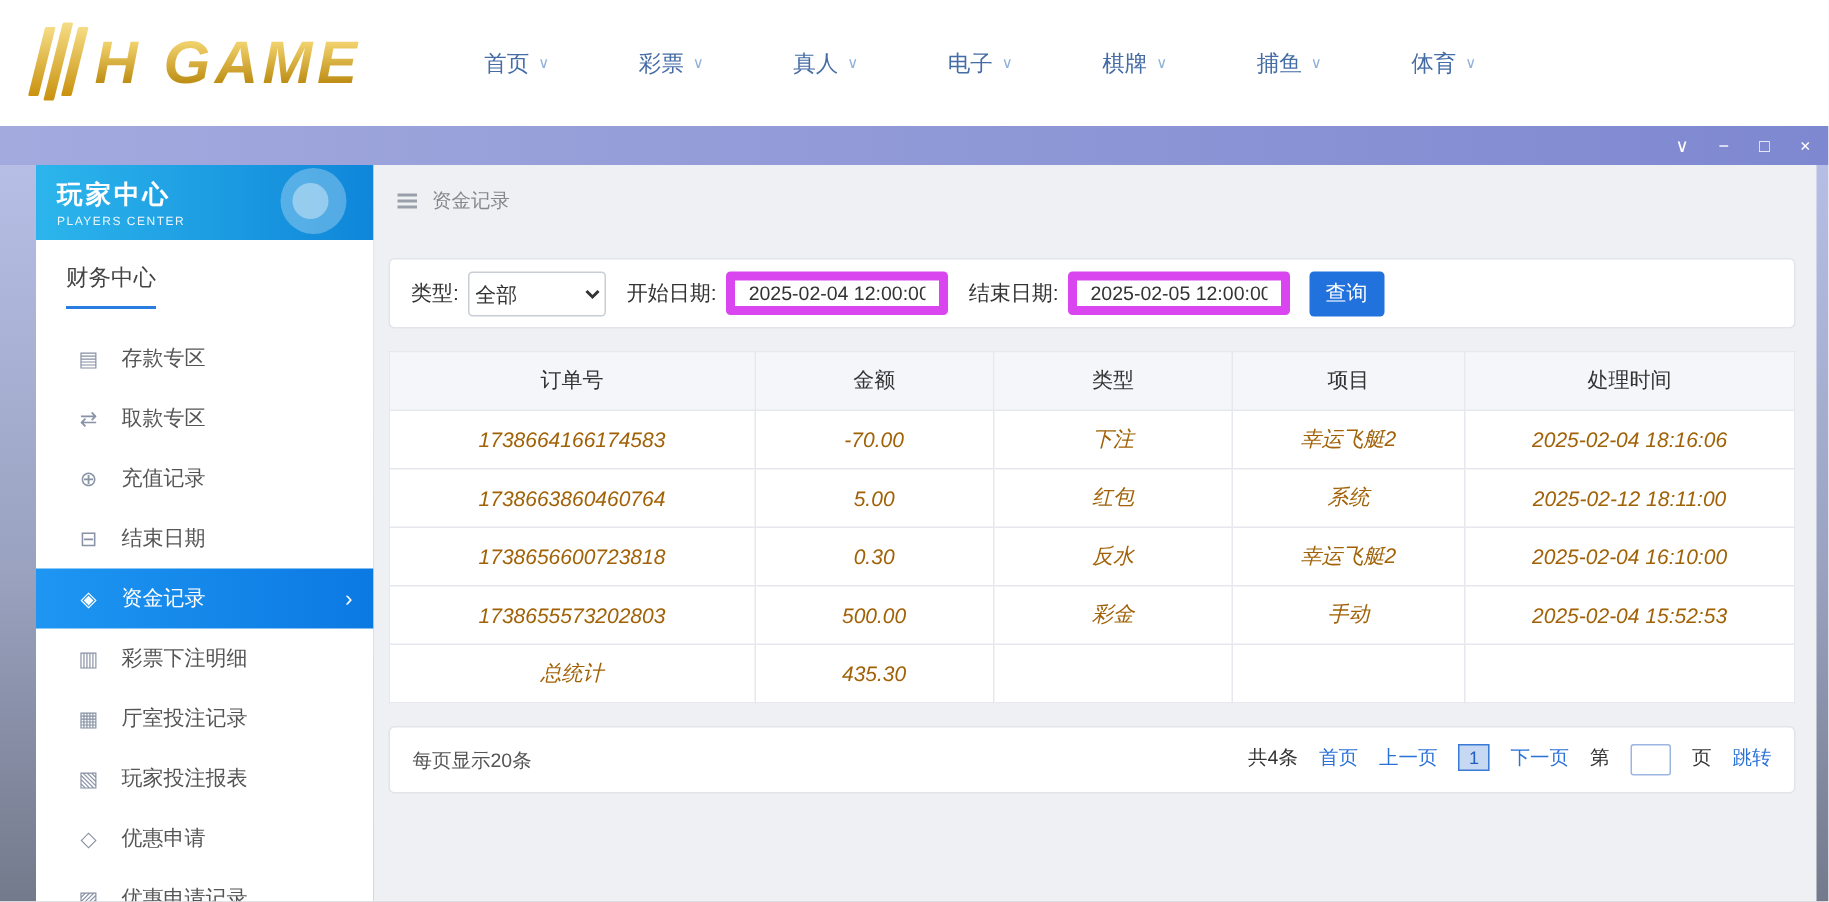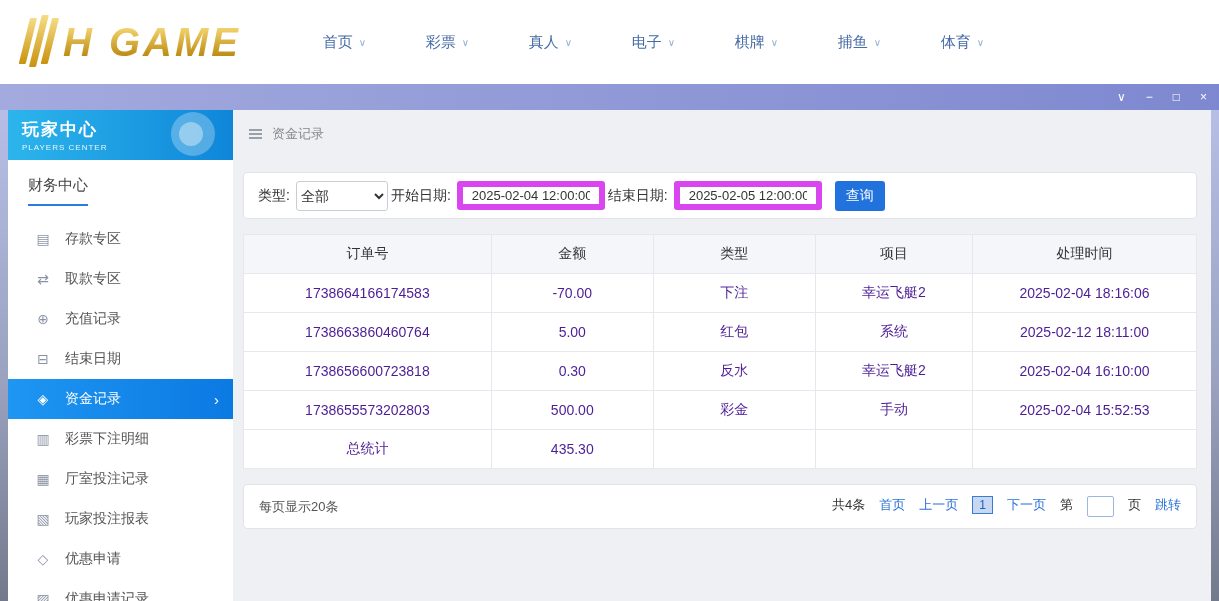--- a/index.html
+++ b/index.html
@@ -23,48 +23,48 @@
   }
   .mainnav { display:flex; margin-left:52px; }
   .nav-item { width:103px; text-align:center; color:#466ca6; font-size:15px; cursor:pointer; display:flex; align-items:center; justify-content:center; gap:6px; }
   .nav-item .chev { color:#8fb0d8; font-size:10px; }
   
   .titlebar { height:26px; background:linear-gradient(90deg,#a3aade,#7e88d0); display:flex; justify-content:flex-end; align-items:center; padding-right:12px; gap:20px; }
   .titlebar span { color:#fff; font-size:12px; line-height:1; cursor:pointer; }
   
   .app { display:flex; height:491px; background:linear-gradient(180deg,#b6bee6 0%,#9aa2c0 55%,#737a8b 100%); padding:0 8px; }
   
-  .sidebar { width:225px; background:#fff; flex-shrink:0; overflow:hidden; }
+  .sidebar { width:225px; background:#fff; flex-shrink:0; overflow:hidden;margin-left:16px; }
   .side-header { height:50px; background:linear-gradient(90deg,#2cb5ec,#0f86d9); color:#fff; padding:8px 0 0 14px; position:relative; overflow:hidden; }
   .side-title { font-size:17px; font-weight:bold; letter-spacing:2px; }
   .side-sub { font-size:8px; letter-spacing:1px; opacity:.9; margin-top:2px; }
   .deco-c1 { position:absolute; right:18px; top:2px; width:44px; height:44px; border-radius:50%; background:rgba(255,255,255,.28); }
   .deco-c2 { position:absolute; right:30px; top:12px; width:24px; height:24px; border-radius:50%; background:rgba(255,255,255,.38); }
   .side-section { padding:16px 0 0 20px; font-size:15px; color:#444; }
   .side-section span { display:inline-block; padding-bottom:9px; border-bottom:2px solid #2a7de0; }
   .side-menu { list-style:none; margin:13px 0 0; padding:0; }
   .side-menu li { height:40px; display:flex; align-items:center; padding-left:26px; font-size:14px; color:#555; cursor:pointer; position:relative; }
   .side-menu .mi { width:18px; margin-right:13px; color:#8a93a5; font-size:14px; text-align:center; }
   .side-menu li.active { background:linear-gradient(90deg,#1e96f2,#0b79e2); color:#fff; }
   .side-menu li.active .mi { color:#fff; }
   .side-menu .arrow { position:absolute; right:14px; color:#fff; font-size:15px; }
   
   .content { flex:1; background:#eef0f4; padding:12px 14px 0 10px; overflow:hidden; }
   .breadcrumb { display:flex; align-items:center; color:#888; font-size:13px; height:24px; margin:0 0 26px 6px; }
   .bc-icon { width:13px; height:2px; background:#9aa0aa; box-shadow:0 -4px 0 #9aa0aa,0 4px 0 #9aa0aa; display:inline-block; margin-right:10px; }
   .filter-card { background:#fff; border:1px solid #e2e4ea; border-radius:4px; height:47px; display:flex; align-items:center; padding:0 14px; }
   .f-label { font-size:14px; color:#333; margin-right:6px; }
-  .f-label.gap { margin-left:3px; }
+  .f-label.gap { margin-left:14px; }
   .f-select { width:92px; height:30px; border:1px solid #c9cdd6; border-radius:3px; font-size:14px; color:#333; background:#fff; }
   .f-input { width:148px; height:29px; border:6px solid #d946ef; border-radius:3px; font-size:13px; color:#333; padding:0 9px; }
   .query-btn { width:50px; height:30px; background:#2272dd; color:#fff; border:none; border-radius:3px; font-size:14px; margin-left:13px; cursor:pointer; }
   .data-table { width:100%; border-collapse:collapse; margin-top:15px; background:#fff; table-layout:fixed; }
   .data-table th, .data-table td { border:1px solid #e6e8ee; height:39px; text-align:center; font-size:14px; padding:0 4px; overflow:hidden; white-space:nowrap; }
   .data-table th { background:#f4f6f9; color:#333; font-weight:normal; }
-  .data-table td { color:#4c1d95; }
+  .data-table td { color:#a16207;font-style:italic; }
   .col-order{width:26%;} .col-amt{width:17%;} .col-type{width:17%;} .col-item{width:16.5%;} .col-time{width:23.5%;}
   .pagination-card { background:#fff; border:1px solid #e2e4ea; border-radius:4px; height:45px; margin-top:15px; display:flex; align-items:center; justify-content:space-between; padding:0 15px; font-size:13px; color:#555; }
   .pager { display:flex; align-items:flex-start; gap:14px; }
   .pager .total { color:#333; }
   .pager a { color:#2a72d8; text-decoration:none; cursor:pointer; }
   .page-current { background:#c7d8f3; border:1px solid #3a7bd5; color:#1f5fc0; padding:1px 6px; font-size:12px; }
   .jump-input { width:27px; height:21px; border:1px solid #9bb6e0; border-radius:2px; }
   .jump-label { color:#333; }
 </style>
 </head>

